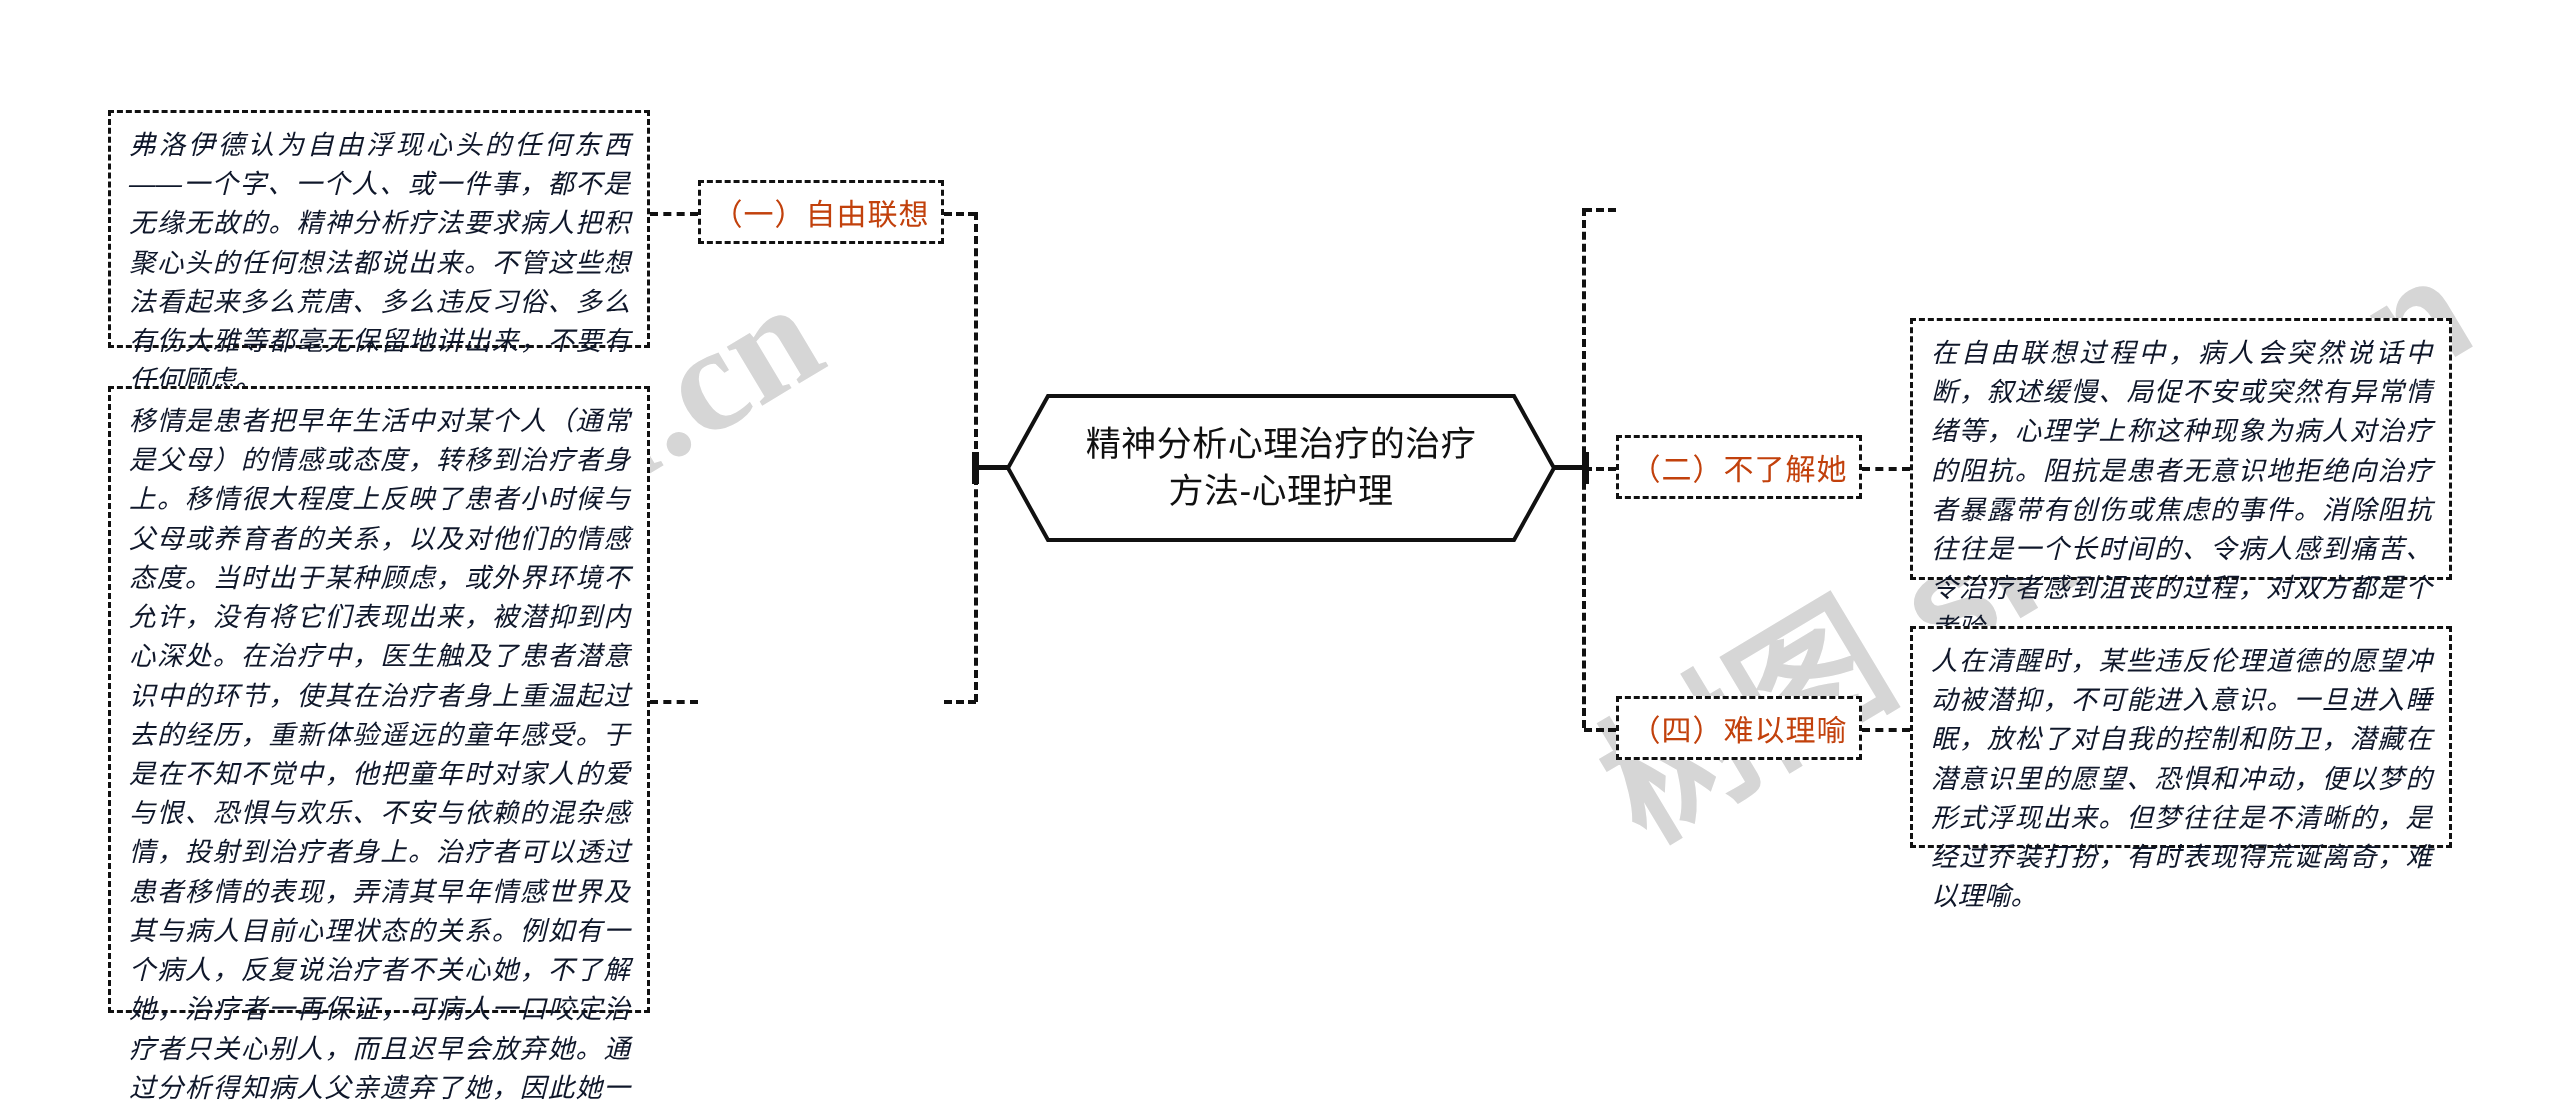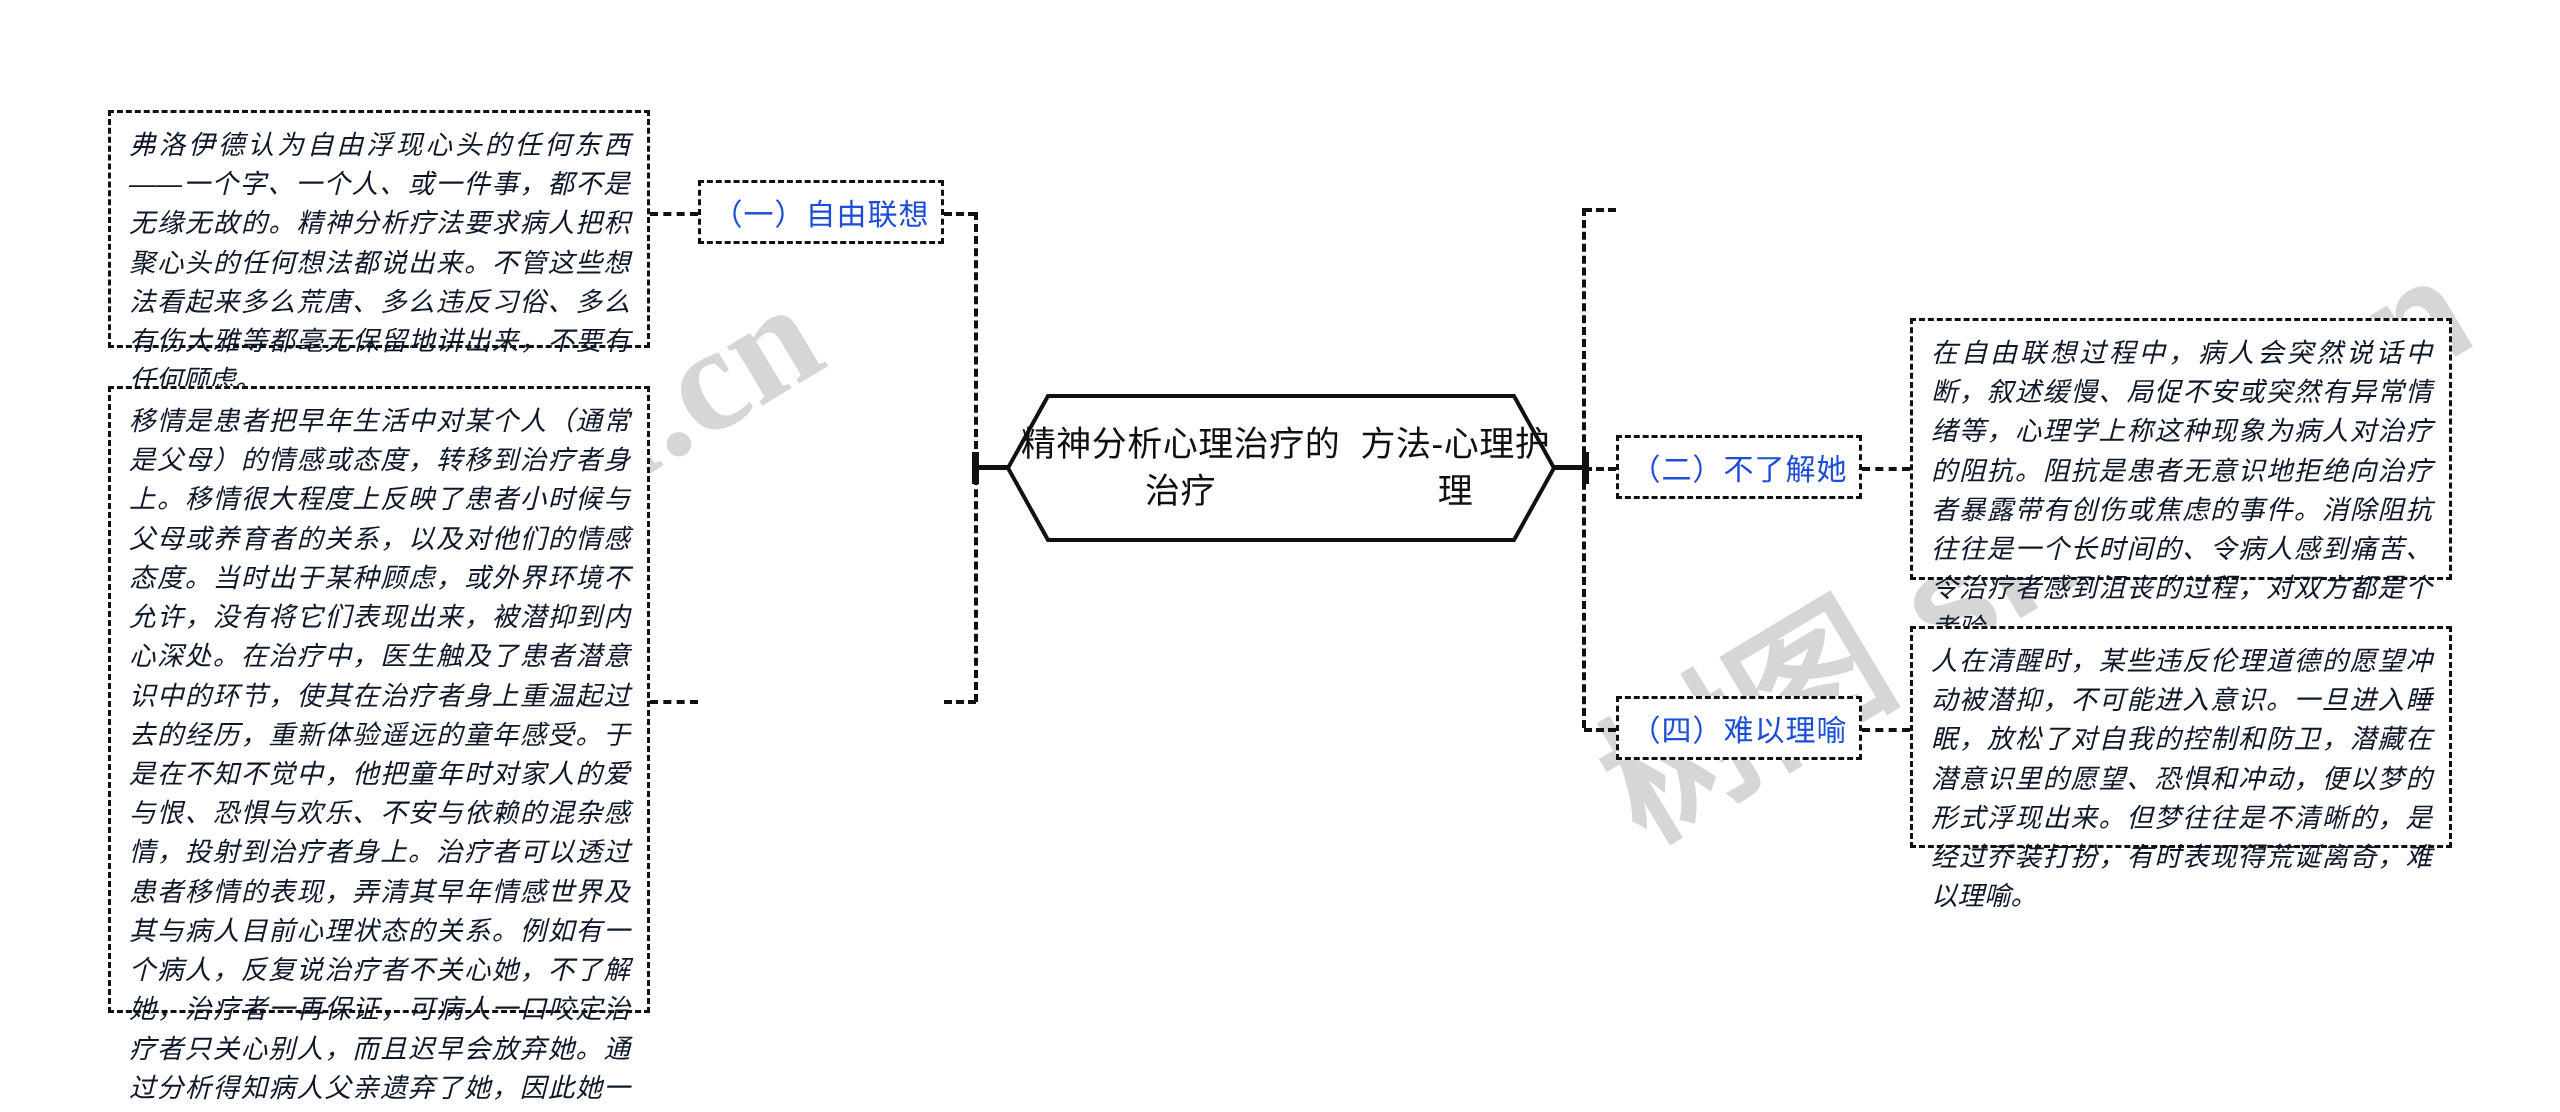--- a/index.html
+++ b/index.html
@@ -88,21 +88,21 @@
     letter-spacing: 0px;
     color: #0f172a;
     font-style: italic;
   }
   .label {
     display: flex;
     align-items: center;
     justify-content: center;
     font-size: 30px;
     letter-spacing: 1px;
-    color: #1d4ed8;
+    color: #c2410c;
   }
 
   
   #center-node {
     position: absolute;
     left: 1006px;
     top: 394px;
     width: 550px;
     height: 148px;
     z-index: 4;
@@ -110,20 +110,21 @@
   #center-node svg {
     position: absolute;
     inset: 0;
     width: 100%;
     height: 100%;
   }
   #center-text {
     position: absolute;
     inset: 0;
     display: flex;
+    flex-direction: column;
     align-items: center;
     justify-content: center;
     font-size: 35px;
     line-height: 1.34;
     text-align: center;
     color: #101010;
     letter-spacing: 0.5px;
   }
 </style>
 </head>

